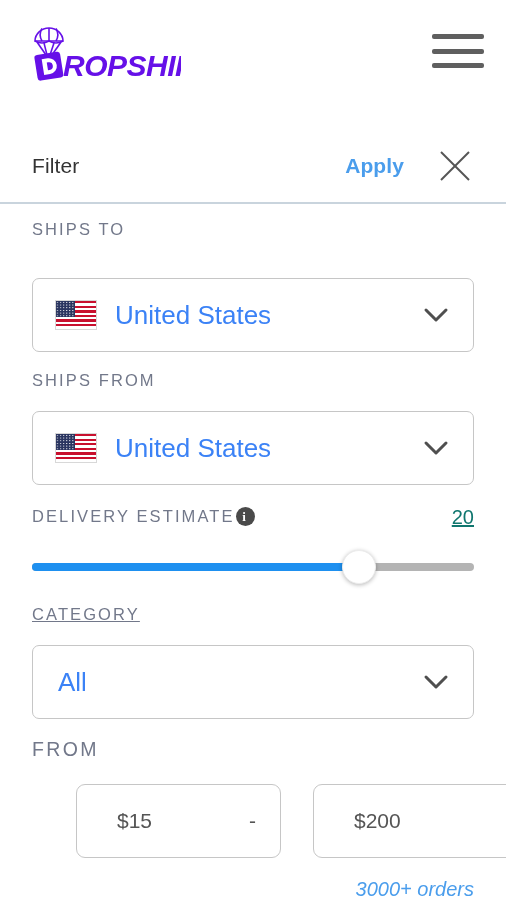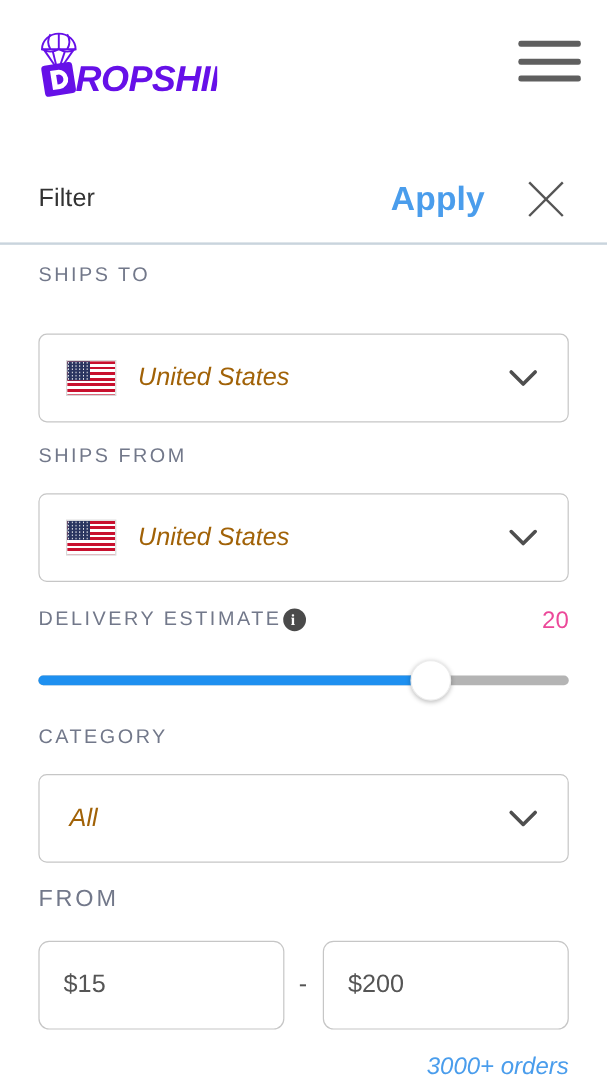--- a/index.html
+++ b/index.html
@@ -67,21 +67,21 @@
   .filter-title {
     position: absolute;
     left: 32px;
     font-size: 21px;
     color: #333333;
     letter-spacing: 0.1px;
   }
   .apply-link {
     position: absolute;
     right: 102px;
-    font-size: 28px;
+    font-size: 21px;
     font-weight: bold;
     color: #4a9dec;
     cursor: pointer;
     letter-spacing: 0.1px;
   }
   .close-btn {
     position: absolute;
     right: 34px;
     width: 34px;
     height: 34px;
@@ -122,23 +122,22 @@
     display: flex;
     align-items: center;
     cursor: pointer;
   }
   .select-box .flag {
     margin-left: 22px;
     flex: none;
   }
   .select-box .sel-text {
     margin-left: 18px;
-    font-size: 21px;
-    color: #a16207;
-    font-style: italic;
+    font-size: 26px;
+    color: #3b82f6;
   }
   .select-box.no-flag .sel-text { margin-left: 25px; }
   .chev {
     position: absolute;
     right: 24px;
     top: 50%;
     transform: translateY(-50%);
   }
 
   
@@ -173,21 +172,22 @@
     background-image:
       radial-gradient(circle at 1.3px 1.3px, rgba(255,255,255,.95) 0.55px, transparent 0.7px);
     background-size: 3.1px 2.7px;
   }
 
   
   .slider-value {
     position: absolute;
     right: 32px;
     font-size: 20px;
-    color: #ec4899;
+    color: #0f766e;
+    text-decoration: underline;
   }
   .slider-wrap {
     position: absolute;
     left: 32px;
     width: 442px;
     height: 8px;
   }
   .slider-track {
     position: absolute;
     left: 0; top: 0;
@@ -219,22 +219,23 @@
   
   .price-input {
     position: absolute;
     height: 74px;
     border: 1.5px solid #c6c6c6;
     border-radius: 9px;
     background: #ffffff;
     font-family: "Liberation Sans", sans-serif;
     font-size: 21px;
     color: #555555;
-    padding-left: 20px;
+    padding-left: 40px;
     outline: none;
+    margin-left: 44px;
   }
   .price-dash {
     position: absolute;
     font-size: 21px;
     color: #555555;
   }
 
   
   .badge {
     display: inline-flex;
@@ -354,21 +355,21 @@
   </div>
 
   <div class="slider-value" style="top:506px;">20</div>
 
   <div class="slider-wrap" style="top:563px;">
     <div class="slider-track"></div>
     <div class="slider-fill" id="sliderFill" style="width: 74%;"></div>
     <div class="slider-thumb" id="sliderThumb" style="left: 74%;"></div>
   </div>
 
-  <div class="section-label" style="left:32px; top:605px;">
+  <div class="section-label" style="left:32px; top:605px;text-decoration:underline;">
     <span>CATEGORY</span>
   </div>
 
   <div class="select-box no-flag" style="top:645px;">
     <span class="sel-text">All</span>
     <svg class="chev" width="26" height="16" viewBox="0 0 26 16">
       <polyline points="3,3 13,13 23,3" fill="none" stroke="#4f4f4f" stroke-width="3" stroke-linecap="round" stroke-linejoin="round"></polyline>
     </svg>
   </div>
 

